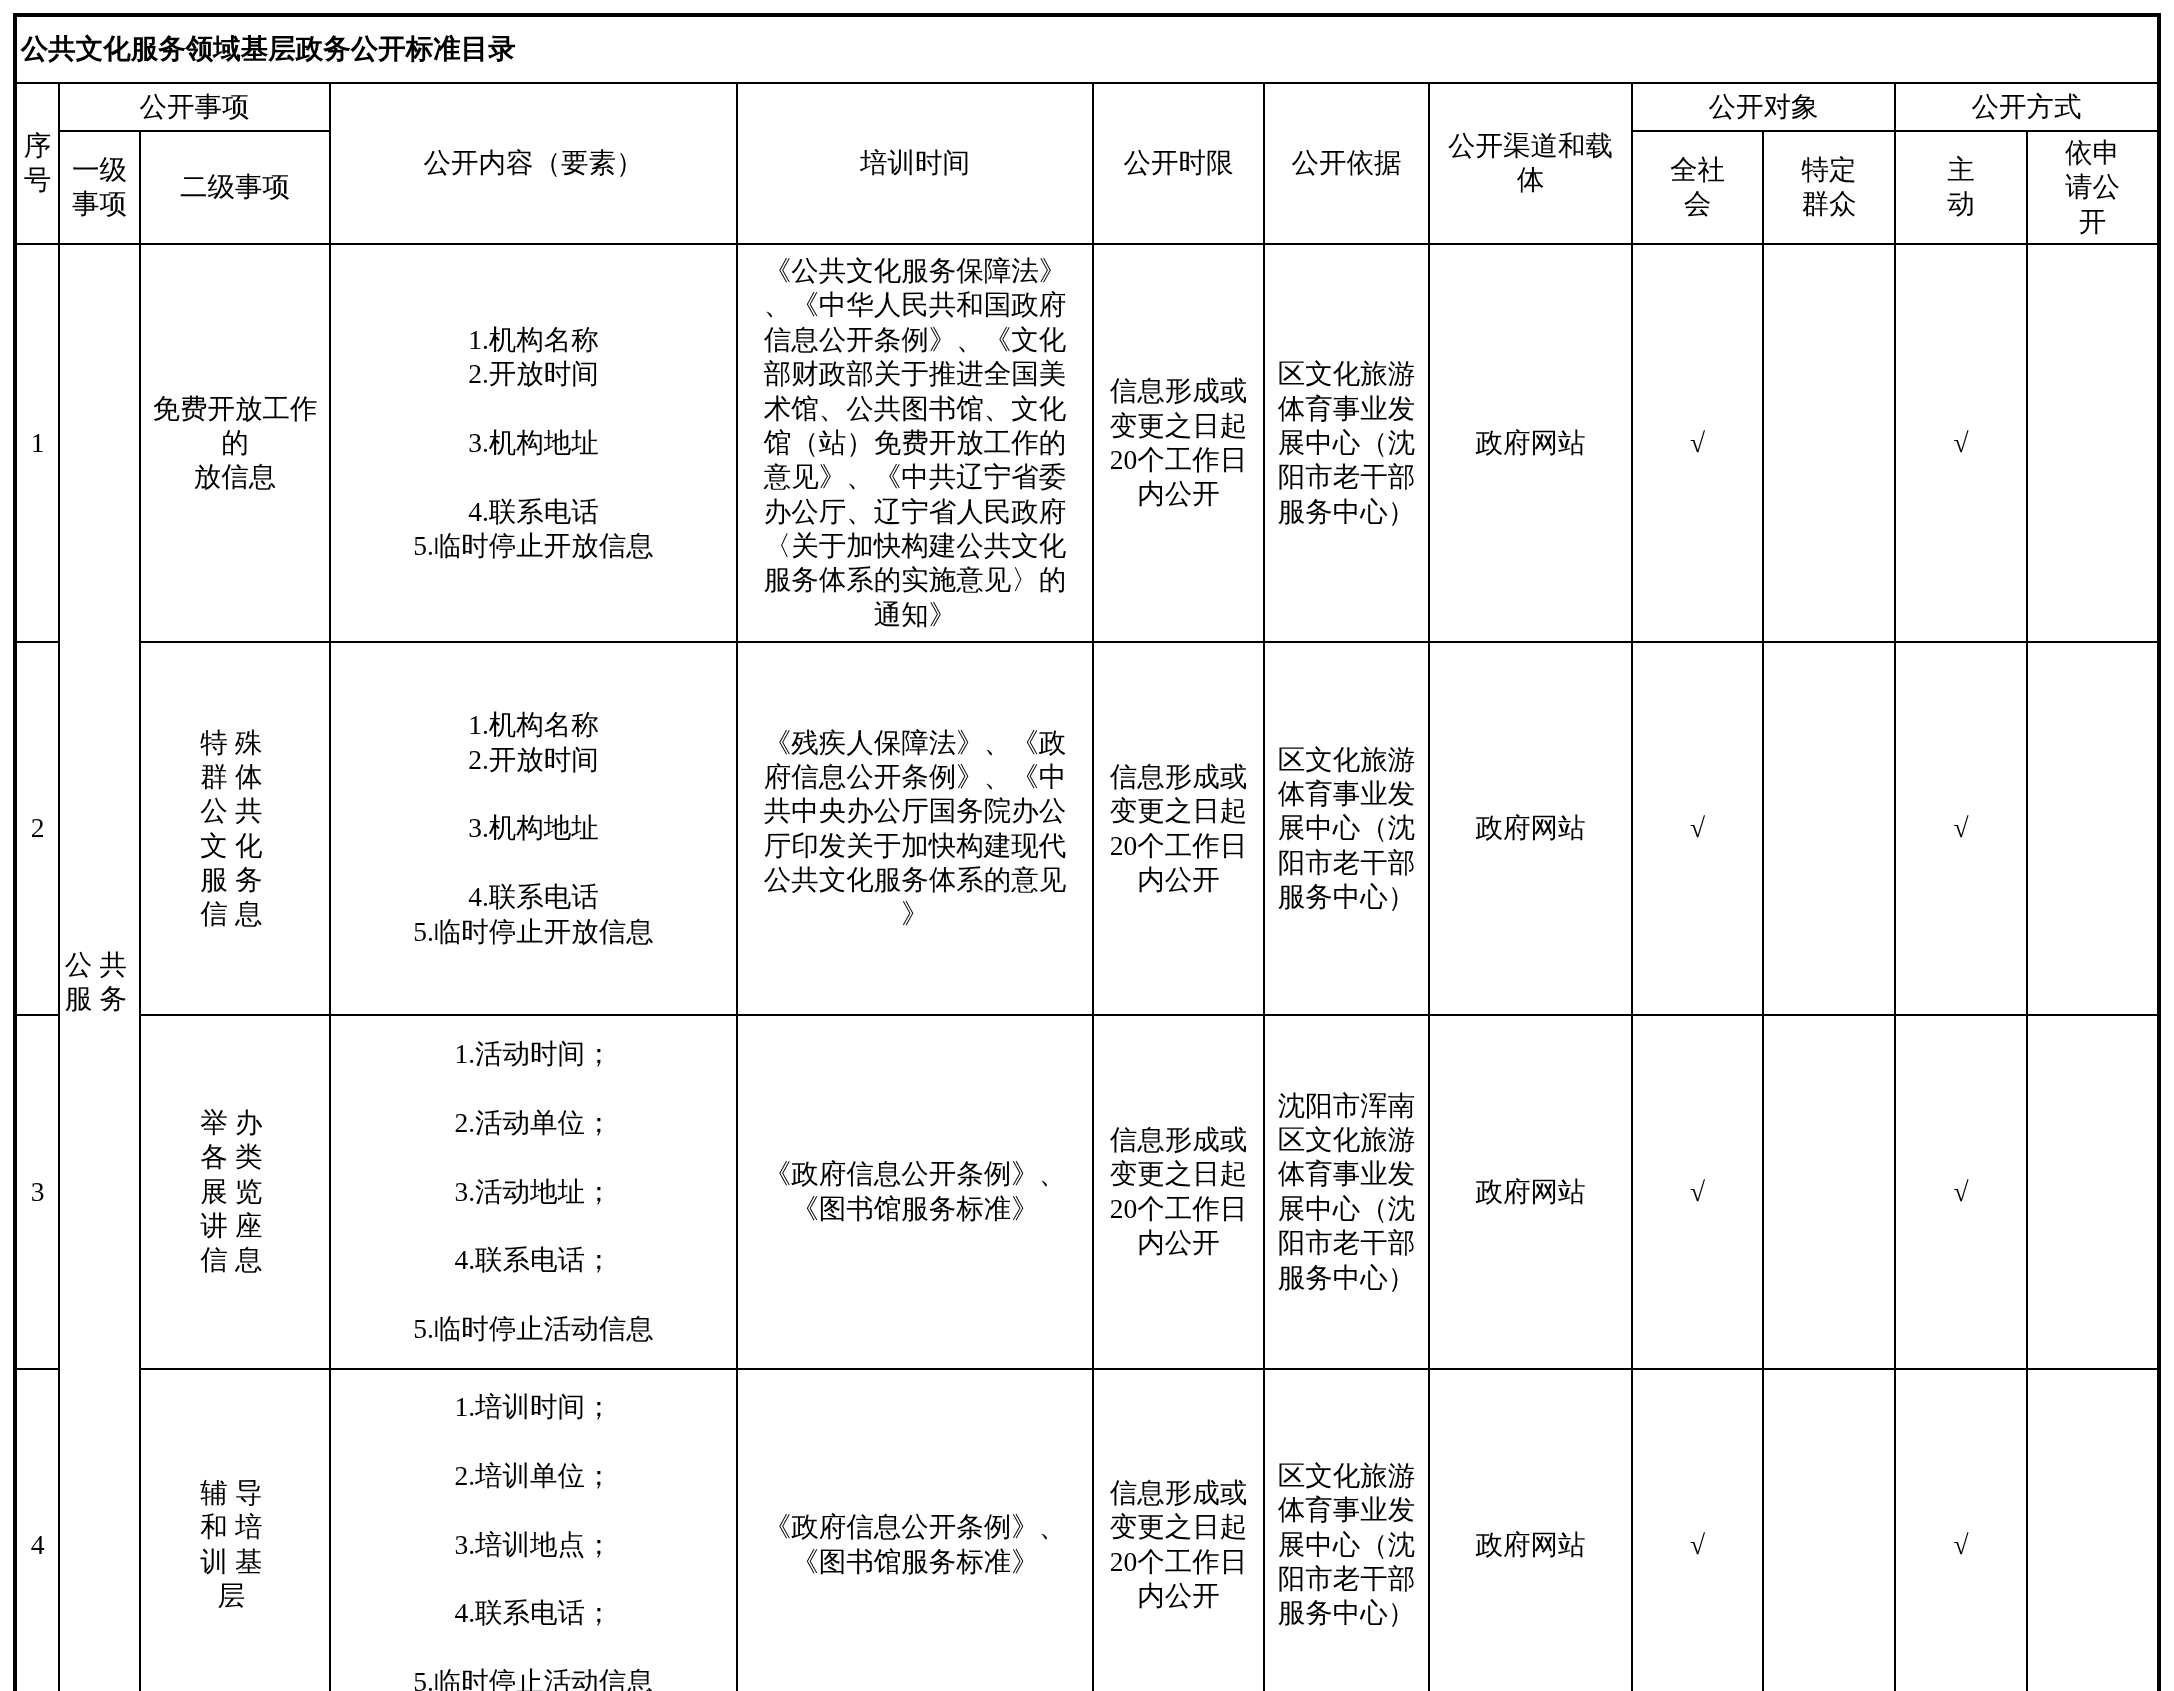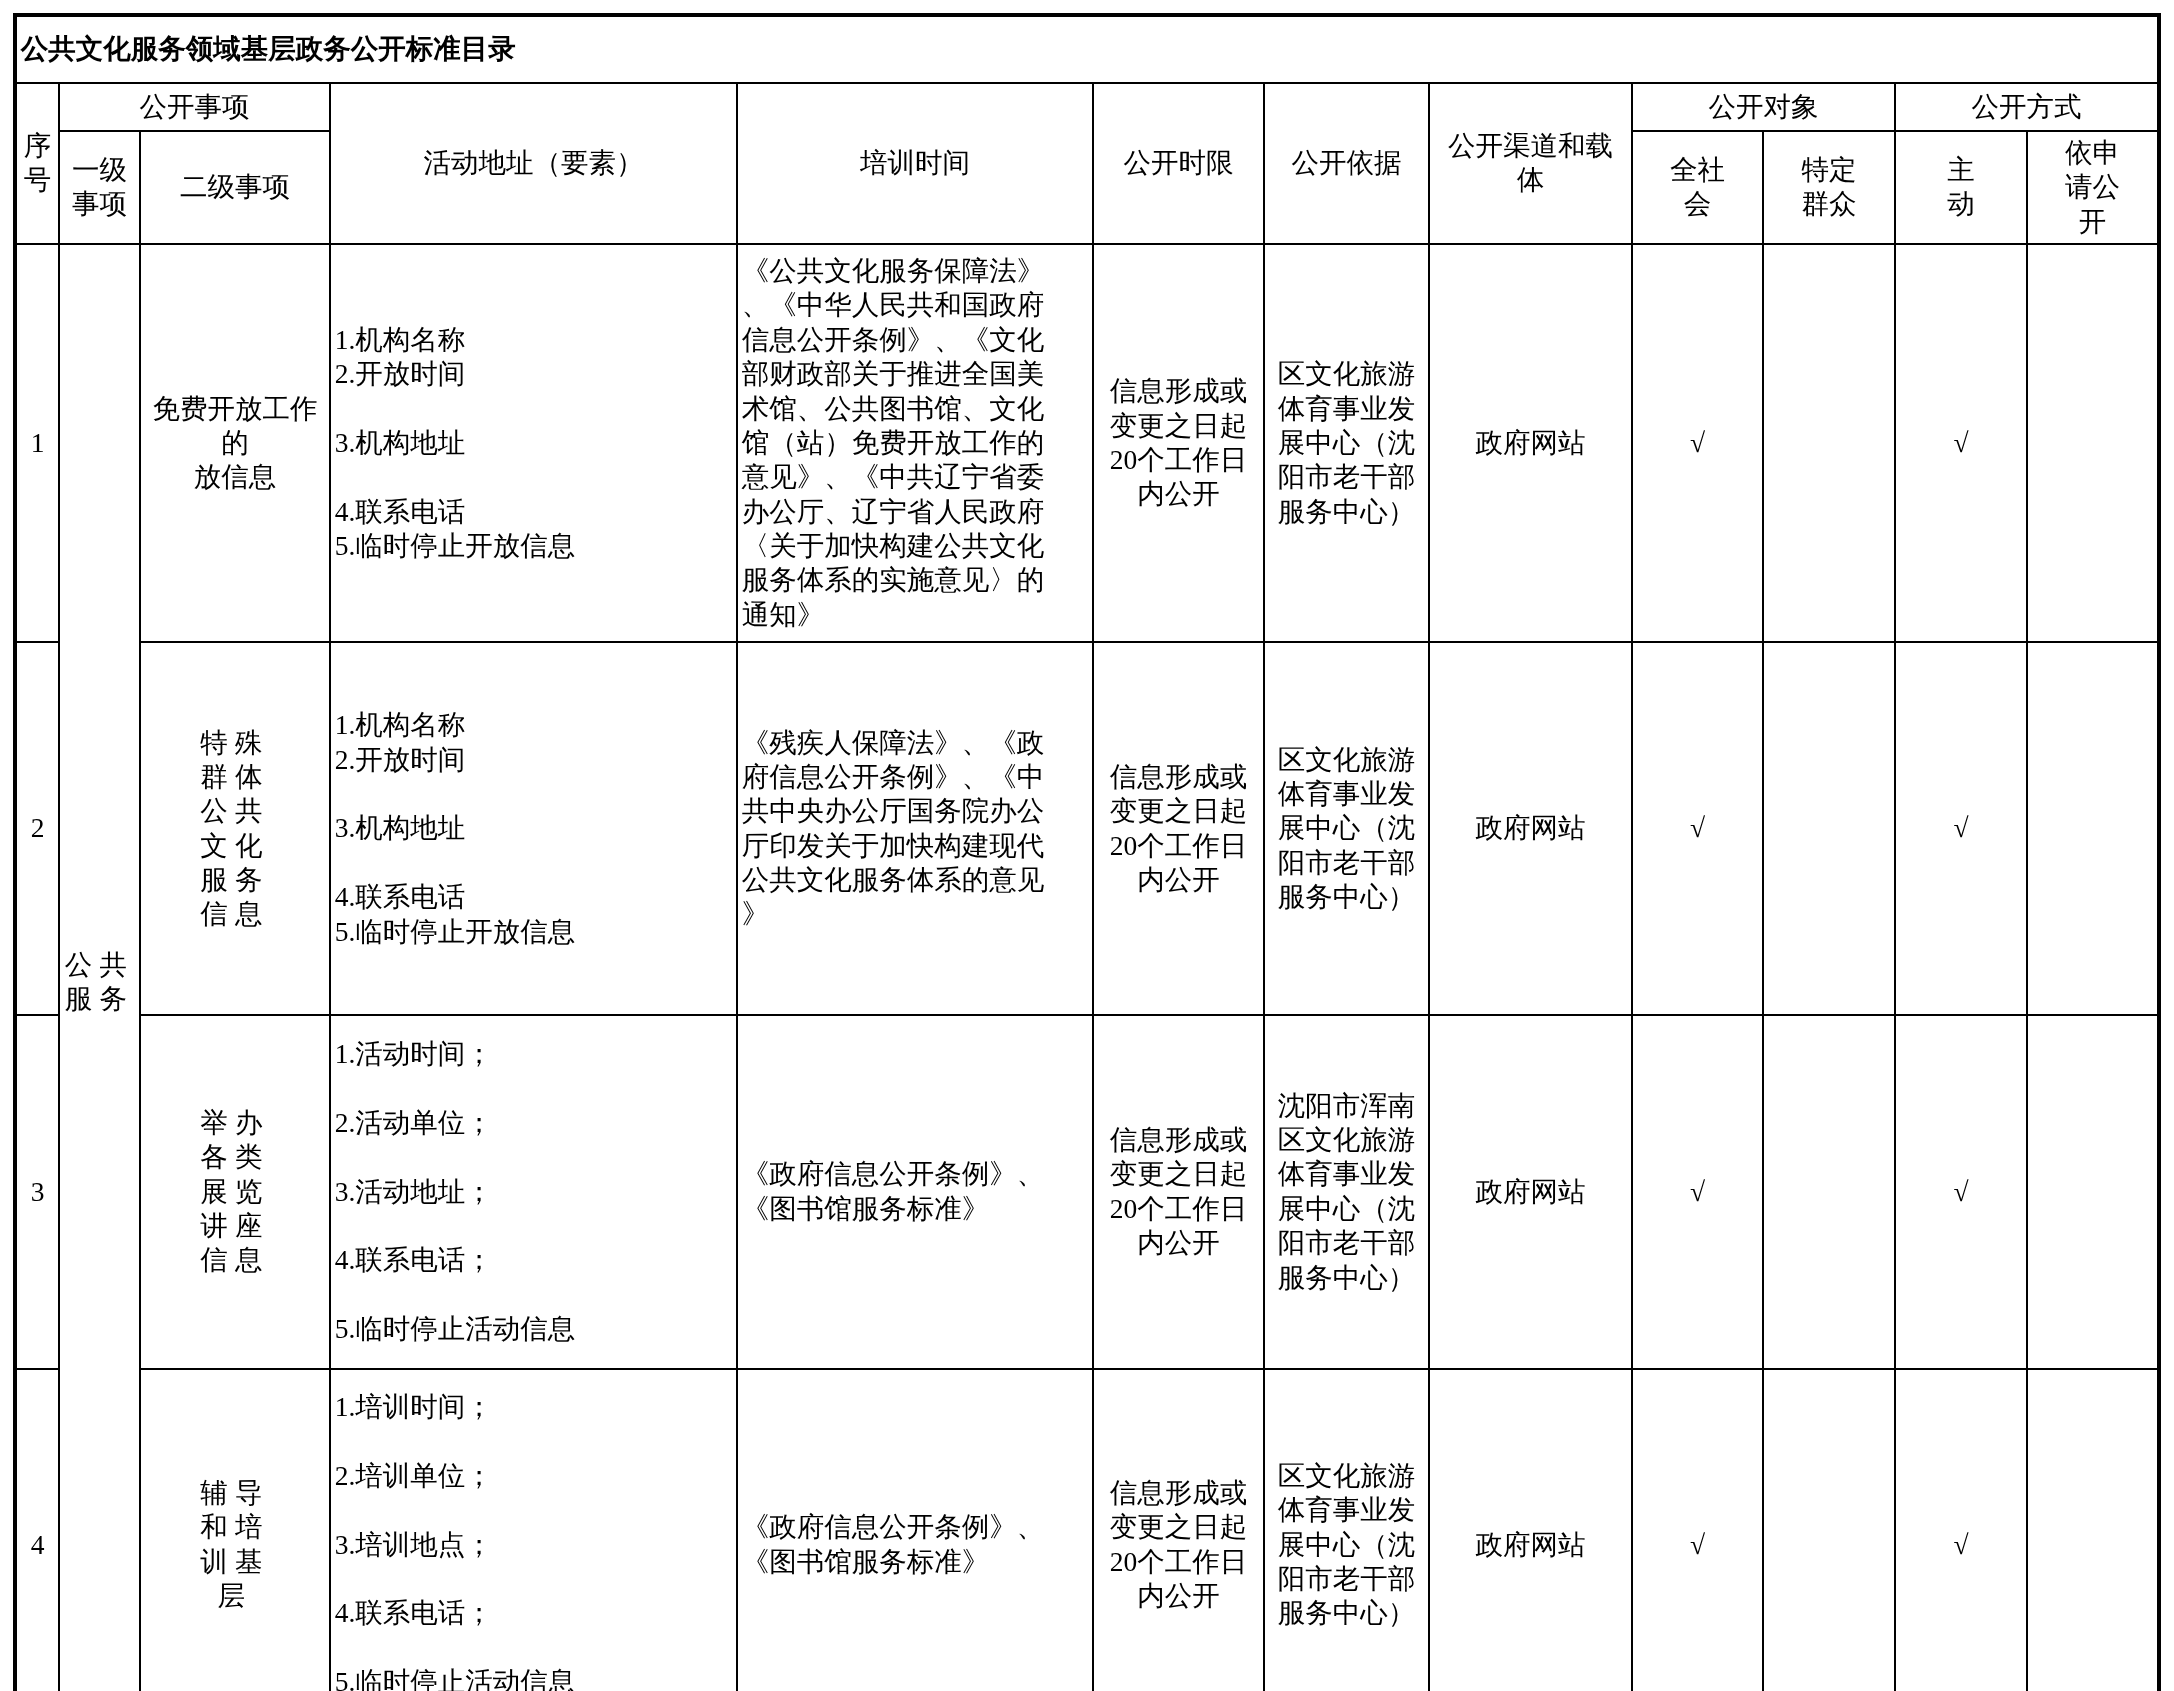--- a/index.html
+++ b/index.html
@@ -33,21 +33,21 @@
   tr.r1 > td{height:393px;}
   tr.r2 > td{height:367px;}
   tr.r3 > td{height:348px;}
   tr.r4 > td{height:347px;}
 
   .title-cell{
     font-weight:bold;
     font-size:28.5px;
   }
   .c{text-align:center;}
-  .l{text-align:left;padding:1.8px 5.5px;}
+  .l{text-align:center;padding:1.8px 5.5px;}
   .pre{white-space:pre-line;}
   .lh35{line-height:32px;}
   .lh38{line-height:35px;}
   .spread{letter-spacing:7.3px;padding-left:11px;line-height:32px;margin-left:32px;}
   .check{font-size:31px;}
 </style>
 </head>
 <body>
 
 <div class="page">
@@ -69,21 +69,21 @@
 
     <tbody>
         <tr class="r-title">
       <td colspan="12" class="title-cell">公共文化服务领域基层政务公开标准目录</td>
     </tr>
 
     <tr class="r-g">
       <td rowspan="2" class="c pre lh38">序
 号</td>
       <td colspan="2" class="c">公开事项</td>
-      <td rowspan="2" class="c">活动地址（要素）</td>
+      <td rowspan="2" class="c">公开内容（要素）</td>
       <td rowspan="2" class="c">培训时间</td>
       <td rowspan="2" class="c">公开时限</td>
       <td rowspan="2" class="c">公开依据</td>
       <td rowspan="2" class="c pre lh38">公开渠道和载
 体</td>
       <td colspan="2" class="c">公开对象</td>
       <td colspan="2" class="c">公开方式</td>
     </tr>
 
     <tr class="r-s">

